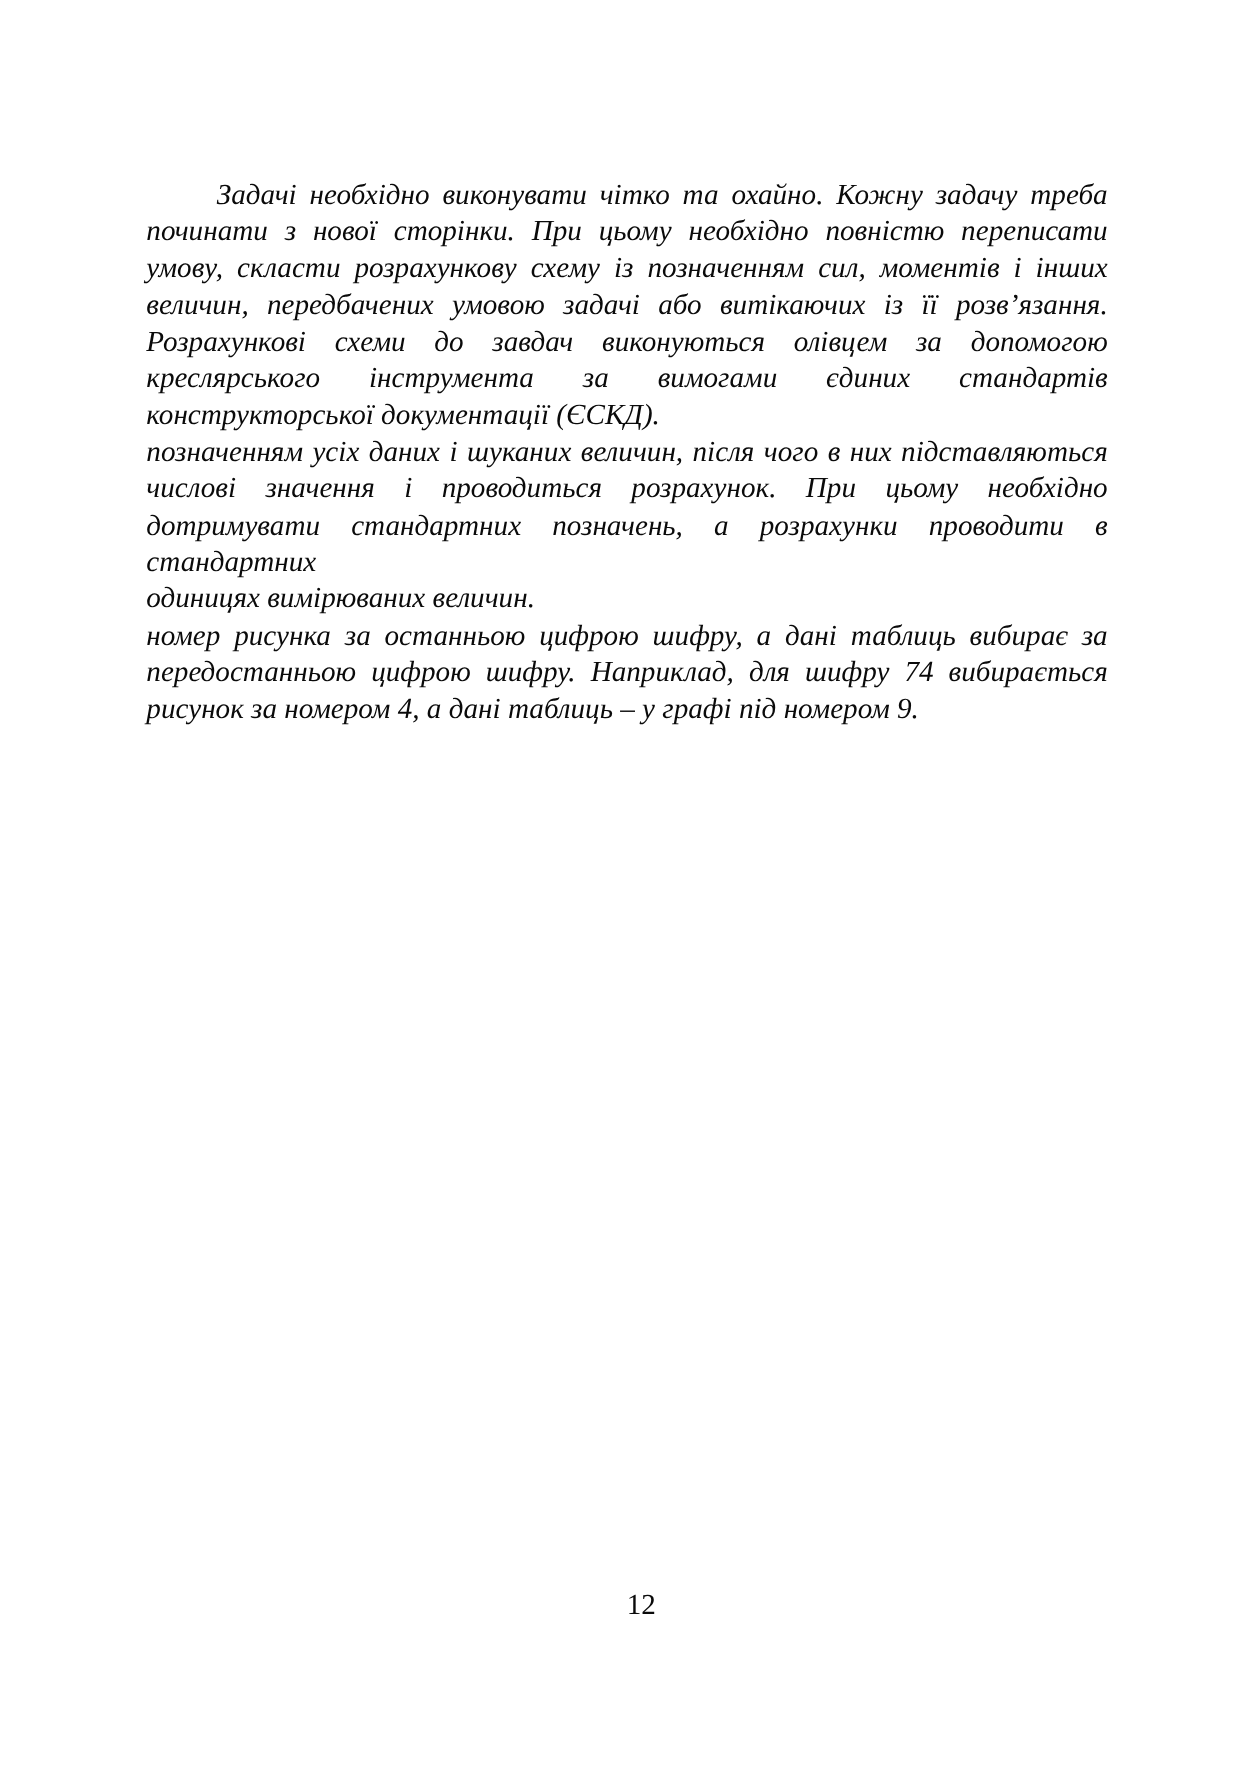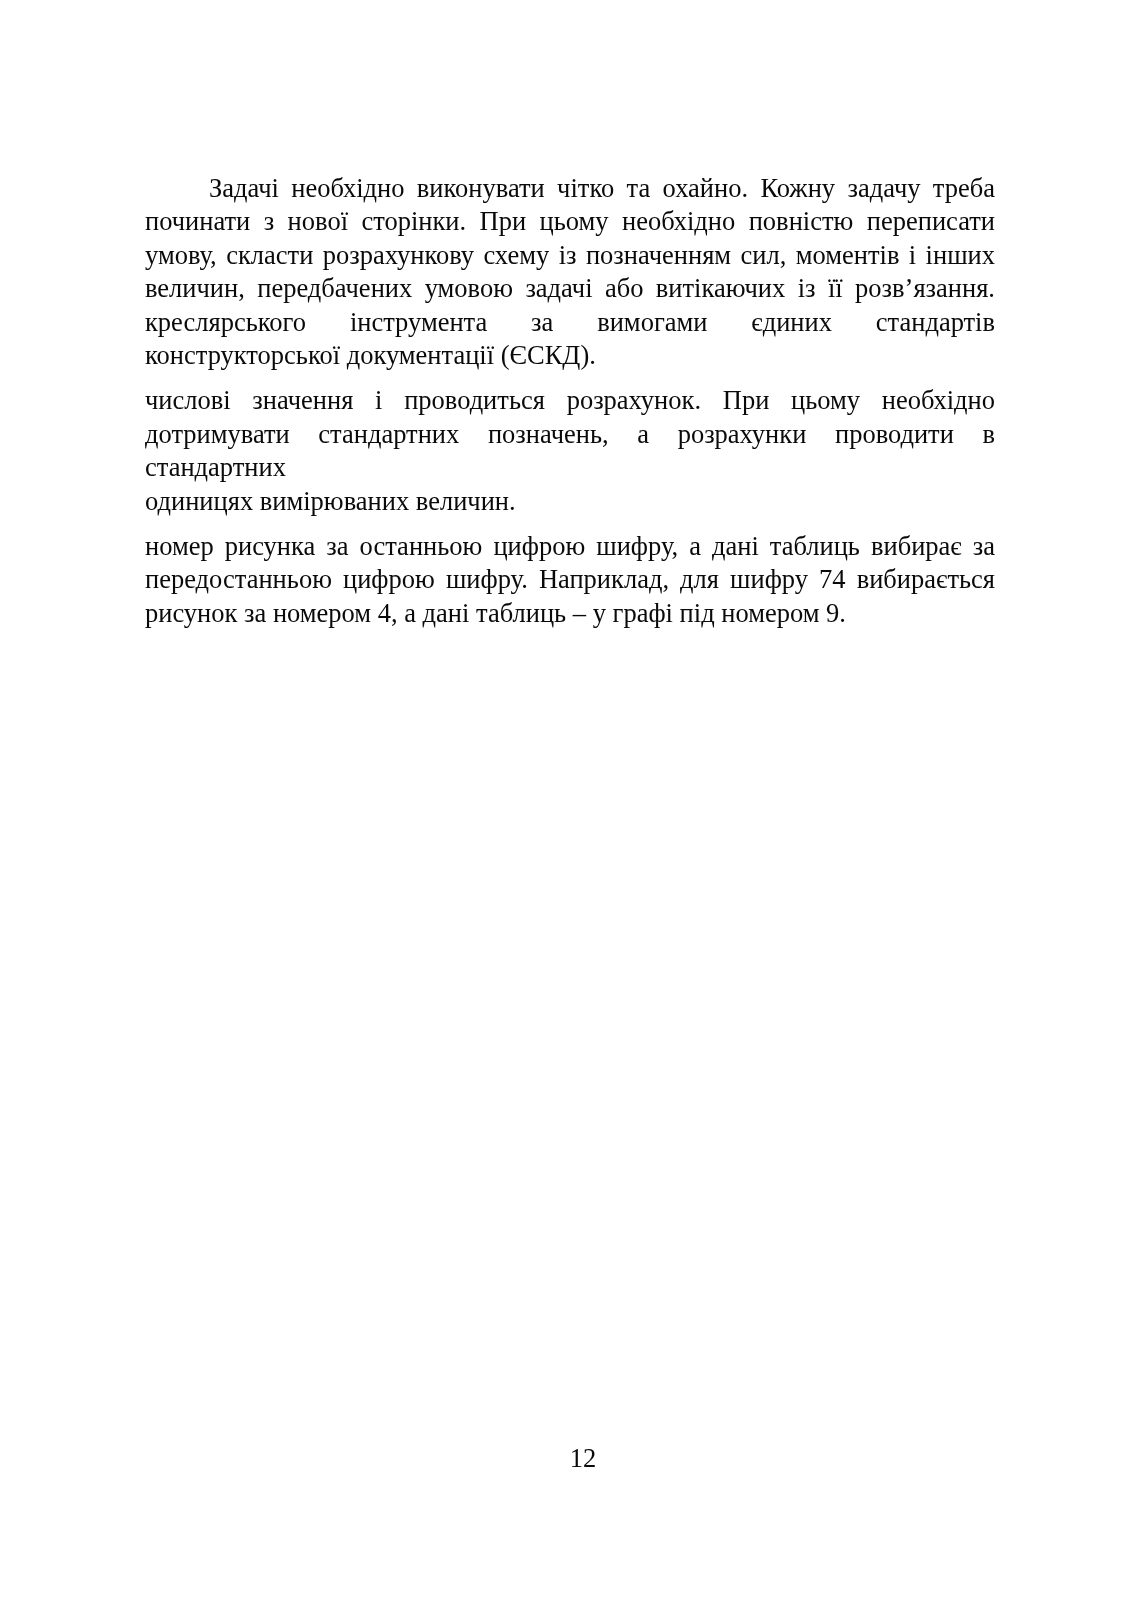--- a/index.html
+++ b/index.html
@@ -18,22 +18,23 @@
   }
   .text-block {
     position: absolute;
     left: 133px;
     top: 160px;
     width: 874px;
     font-size: 26.5px;
     line-height: 33.4px;
   }
   .paragraph {
-    margin: 12px;
+    margin: 0;
     padding: 0;
+    font-style: italic;
   }
   .line {
     text-align: justify;
     text-align-last: justify;
     white-space: normal;
   }
   .line.first {
     text-indent: 64px;
   }
   .line.last {
@@ -53,24 +54,26 @@
 </head>
 <body>
 
 <main class="sheet">
   <section class="text-block" id="text-block">
       <div class="paragraph">
         <div class="line first">Задачі необхідно виконувати чітко та охайно. Кожну задачу треба</div>
         <div class="line">починати з нової сторінки. При цьому необхідно повністю переписати</div>
         <div class="line">умову, скласти розрахункову схему із позначенням сил, моментів і інших</div>
         <div class="line">величин, передбачених умовою задачі або витікаючих із її розв’язання.</div>
+        <div class="line">Розрахункові схеми до завдач виконуються олівцем за допомогою</div>
         <div class="line">креслярського інструмента за вимогами єдиних стандартів</div>
         <div class="line last">конструкторської документації (ЄСКД).</div>
       </div>
       <div class="paragraph">
+        <div class="line">позначенням усіх даних і шуканих величин, після чого в них підставляються</div>
         <div class="line">числові значення і проводиться розрахунок. При цьому необхідно</div>
         <div class="line">дотримувати стандартних позначень, а розрахунки проводити в стандартних</div>
         <div class="line last">одиницях вимірюваних величин.</div>
       </div>
       <div class="paragraph">
         <div class="line">номер рисунка за останньою цифрою шифру, а дані таблиць вибирає за</div>
         <div class="line">передостанньою цифрою шифру. Наприклад, для шифру 74 вибирається</div>
         <div class="line last">рисунок за номером 4, а дані таблиць – у графі під номером 9.</div>
       </div>
     </section>

